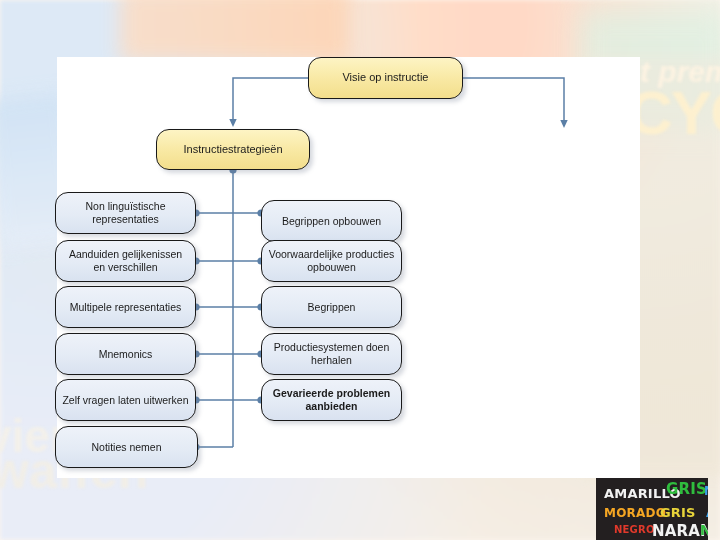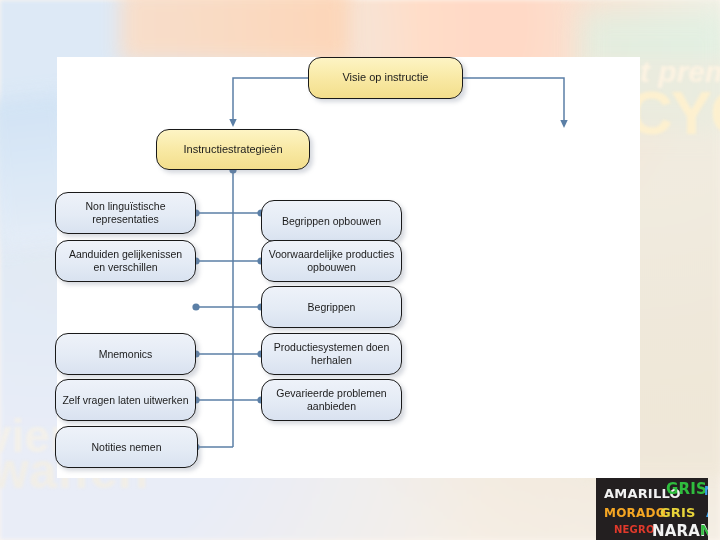--- a/index.html
+++ b/index.html
@@ -178,20 +178,23 @@
     <div class="node gold" style="left:156px;top:129px;width:154px;height:41px;">
       <span>Instructiestrategieën</span>
     </div>
 
     <div class="node steel" style="left:55px;top:192px;width:141px;height:42px;">
       <span>Non linguïstische representaties</span>
     </div>
     <div class="node steel" style="left:55px;top:240px;width:141px;height:42px;">
       <span>Aanduiden gelijkenissen en verschillen</span>
     </div>
+    <div class="node steel" style="left:55px;top:286px;width:141px;height:42px;">
+      <span>Multipele representaties</span>
+    </div>
     <div class="node steel" style="left:55px;top:333px;width:141px;height:42px;">
       <span>Mnemonics</span>
     </div>
     <div class="node steel" style="left:55px;top:379px;width:141px;height:42px;">
       <span>Zelf vragen laten uitwerken</span>
     </div>
     <div class="node steel" style="left:55px;top:426px;width:143px;height:42px;">
       <span>Notities nemen</span>
     </div>
 
@@ -200,18 +203,18 @@
     </div>
     <div class="node steel" style="left:261px;top:240px;width:141px;height:42px;">
       <span>Voorwaardelijke producties opbouwen</span>
     </div>
     <div class="node steel" style="left:261px;top:286px;width:141px;height:42px;">
       <span>Begrippen</span>
     </div>
     <div class="node steel" style="left:261px;top:333px;width:141px;height:42px;">
       <span>Productiesystemen doen herhalen</span>
     </div>
-    <div class="node steel" style="left:261px;top:379px;width:141px;height:42px;">
+    <div class="node steel" style="left:261px;top:379px;width:141px;height:42px;font-weight:bold;">
       <span>Gevarieerde problemen aanbieden</span>
     </div>
 
   </div>
 </div>
 
 </body></html>

